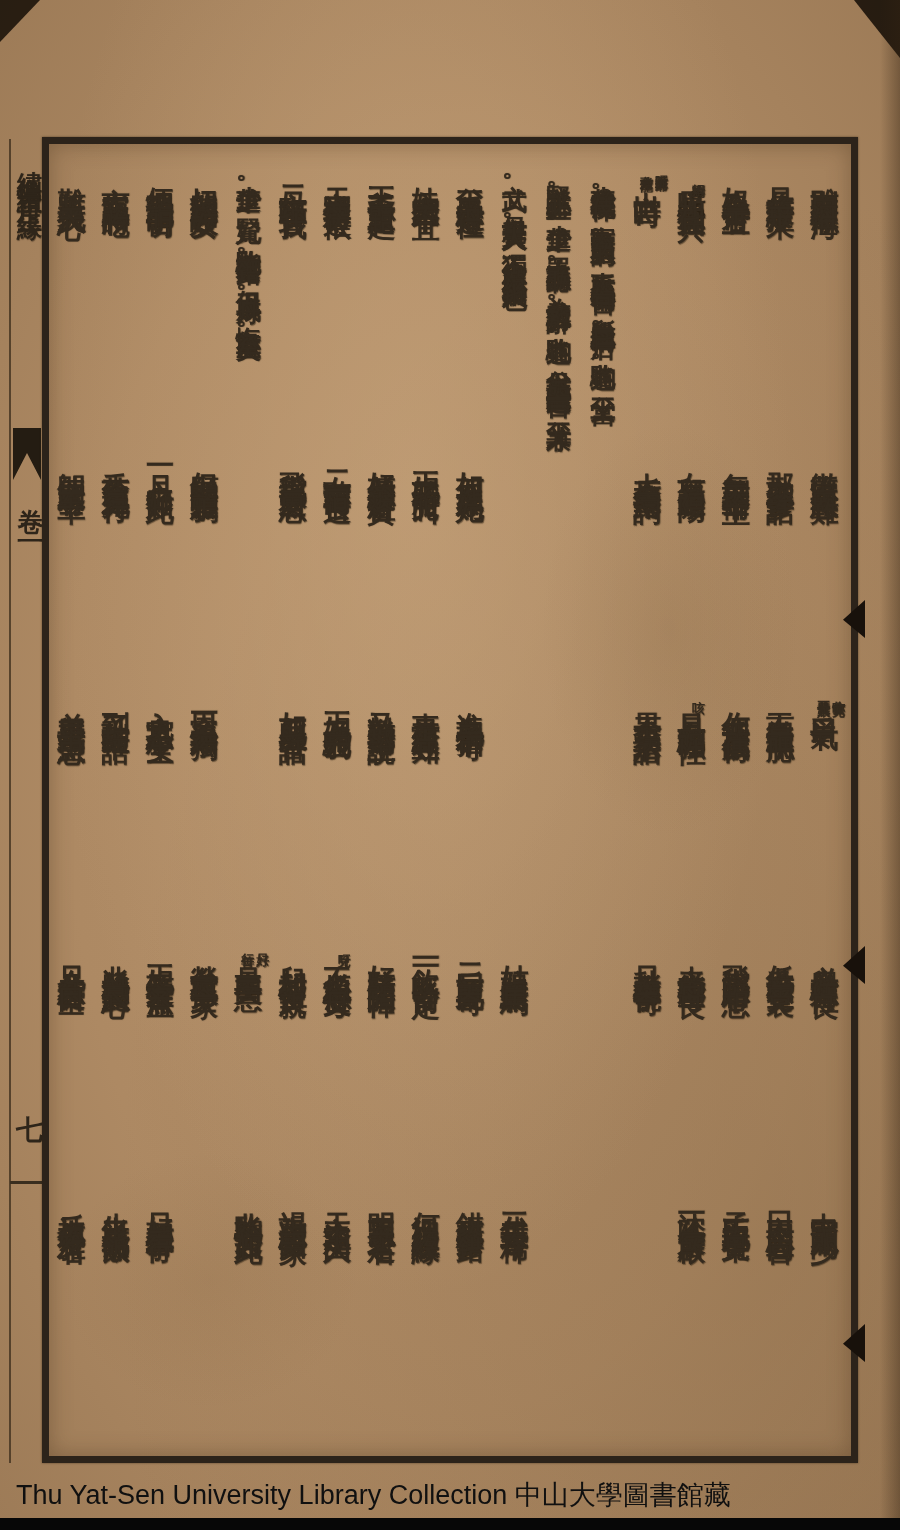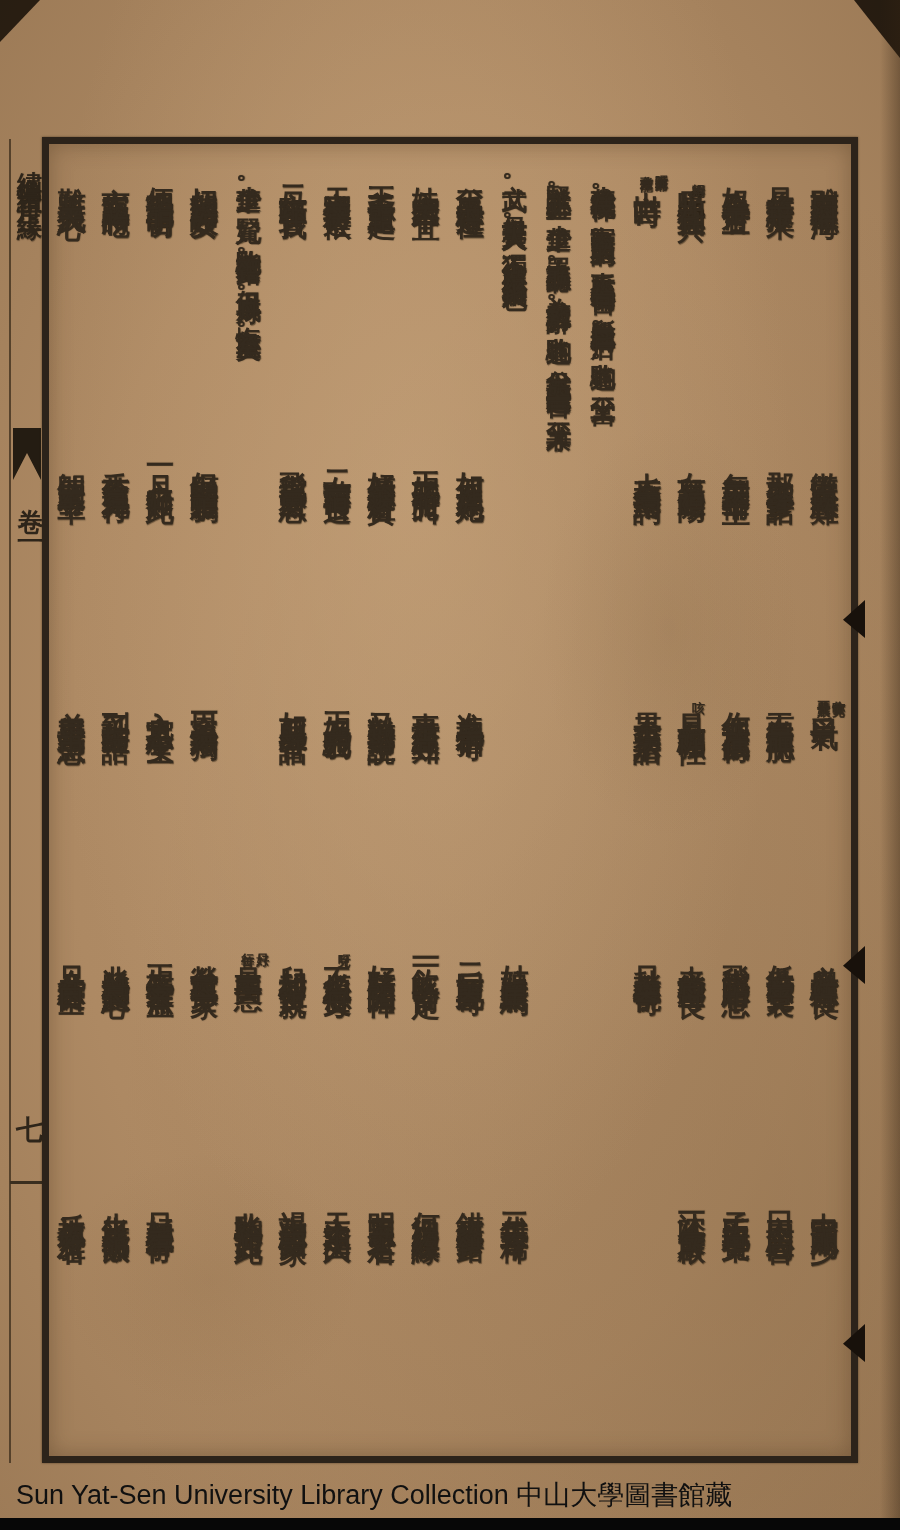--- a/index.html
+++ b/index.html
@@ -200,14 +200,14 @@
         <div class="seg" style="top: 778px;"><span>兄今着急徒空口</span></div>
         <div class="seg" style="top: 1025px;"><span>反被人傳不雅名</span></div>
       </div>
     </div>
 </div>
 
 <div class="wedge" id="wedge1"></div>
 <div class="wedge" id="wedge2"></div>
 <div class="wedge" id="wedge3"></div>
 
-<div id="footer-text">Sun Yat-Sen University Library Collection 中山大學圖書館藏</div>
+<div id="footer-text">Thu Yat-Sen University Library Collection 中山大學圖書館藏</div>
 <div id="bottom-bar"></div>
 
 </body></html>

